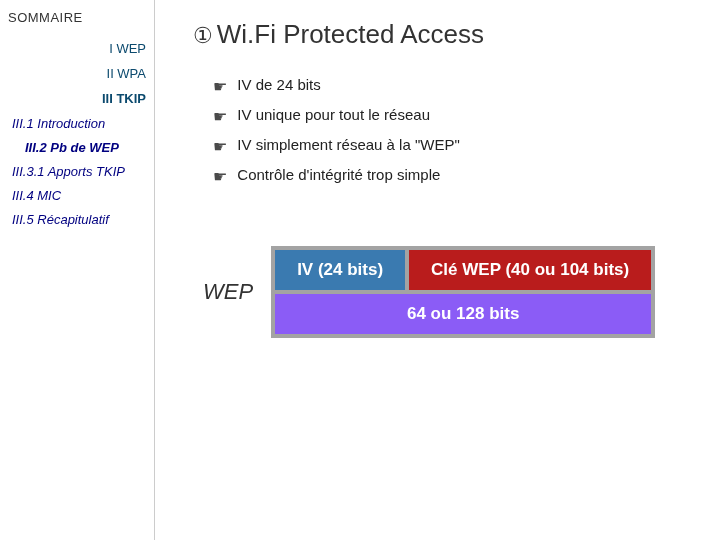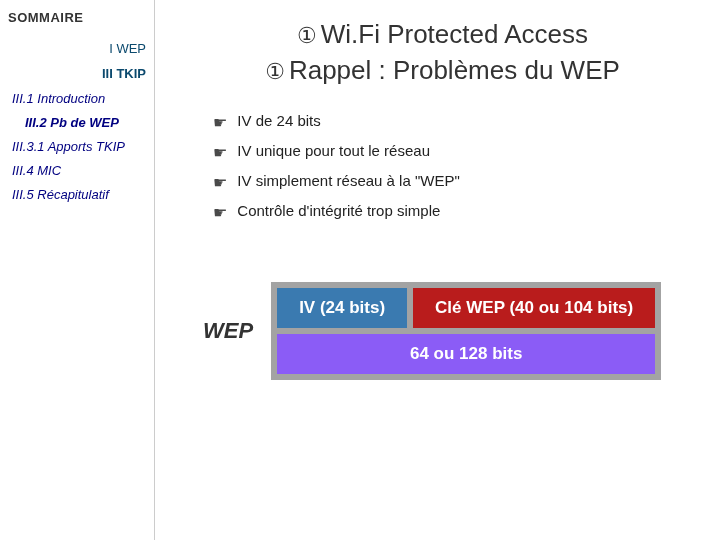--- a/index.html
+++ b/index.html
@@ -18,21 +18,21 @@
       width: 155px;
       min-width: 155px;
       height: 540px;
       background: #ffffff;
       border-right: 1px solid #cccccc;
       padding: 10px 8px;
     }
 
     .sidebar-title {
       font-size: 13px;
-      font-weight: bold;
+      font-weight: normal;
       color: #333333;
       margin-bottom: 14px;
       letter-spacing: 0.5px;
     }
 
     .sidebar-item {
       font-size: 13px;
       color: #0c4a6e;
       margin-bottom: 6px;
       padding: 2px 0;
@@ -70,21 +70,20 @@
       margin-bottom: 22px;
     }
 
     .page-title {
       font-size: 26px;
       color: #333333;
       font-weight: normal;
       line-height: 1.3;
       margin-bottom: 2px;
       padding-left: 10px;
-      text-align: center;
     }
 
     .title-icon {
       font-size: 22px;
       margin-right: 4px;
     }
 
     .content-area {
       flex: 1;
       display: flex;
@@ -115,38 +114,38 @@
     
     .wep-diagram {
       display: flex;
       align-items: center;
       margin-top: 20px;
       margin-left: 20px;
     }
 
     .wep-label {
       font-size: 22px;
-      font-weight: bold;
+      font-weight: normal;
       color: #333333;
       margin-right: 18px;
       font-style: italic;
     }
 
     .wep-table {
       border-collapse: collapse;
     }
 
     .wep-table td {
       background: #4a90c4;
       color: #ffffff;
       font-size: 17px;
       font-weight: bold;
       text-align: center;
       padding: 10px 22px;
-      border: 6px solid #a3a3a3;
+      border: 4px solid #a3a3a3;
     }
 
     .wep-table .top-left {
       background: #3a7ab0;
     }
 
     .wep-table .top-right {
       background: #b91c1c;
     }
 
@@ -154,35 +153,33 @@
       background: #8b5cf6;
     }
   </style>
 </head>
 <body>
 
 <div id="sidebar">
   <div class="sidebar-title">SOMMAIRE</div>
 
   <div class="sidebar-item">I WEP</div>
+  <div class="sidebar-item">II WPA</div>
   <div class="sidebar-item bold">III TKIP</div>
   <div class="sidebar-subitem">III.1 Introduction</div>
   <div class="sidebar-subitem active">III.2 Pb de WEP</div>
   <div class="sidebar-subitem">III.3.1 Apports TKIP</div>
   <div class="sidebar-subitem">III.4 MIC</div>
   <div class="sidebar-subitem">III.5 Récapitulatif</div>
 </div>
 
 <div id="main">
   <div class="page-header">
     <div class="page-title">
       <span class="title-icon">①</span><span>Wi.Fi Protected Access</span>
-    </div>
-    <div class="page-title">
-      <span class="title-icon">①</span><span>Rappel : Problèmes du WEP</span>
     </div>
   </div>
 
   <div class="content-area">
     <ul class="bullet-list">
       <li>
         <span class="bullet-icon">☛</span>
         <span>IV de 24 bits</span>
       </li>
       <li>

